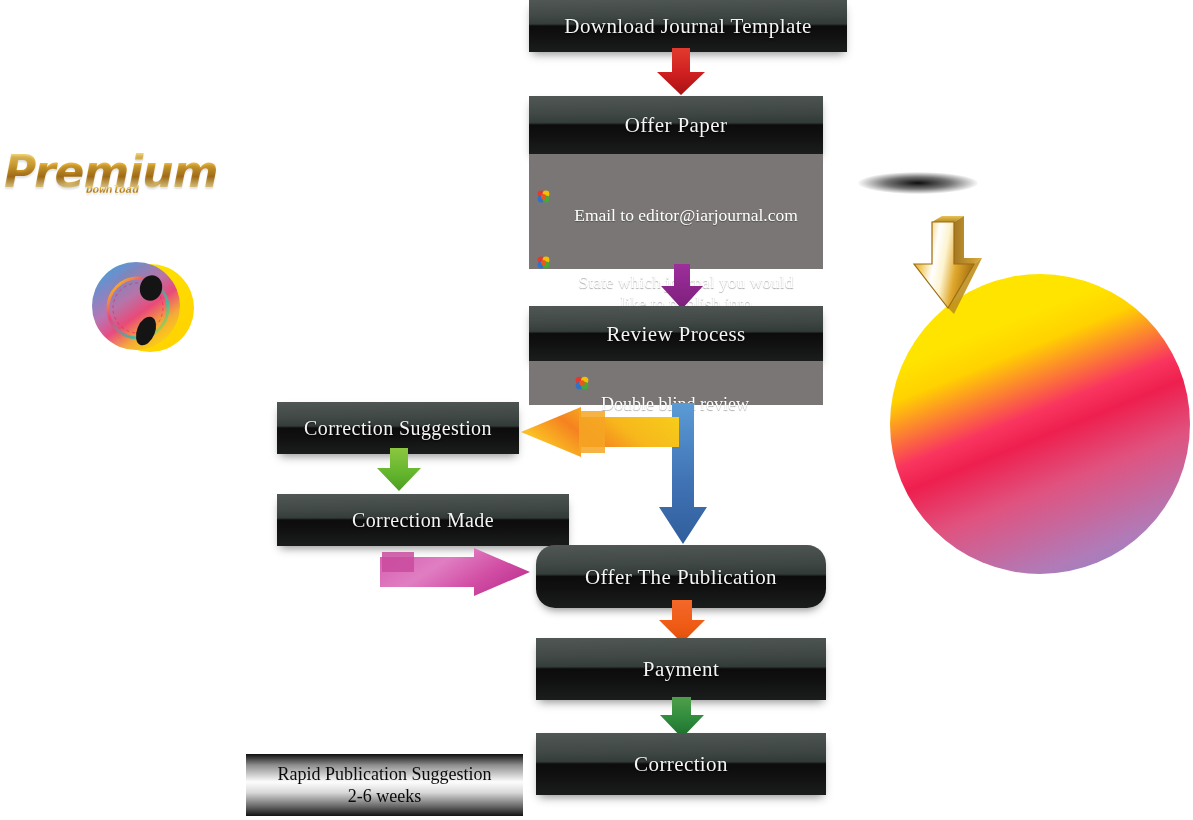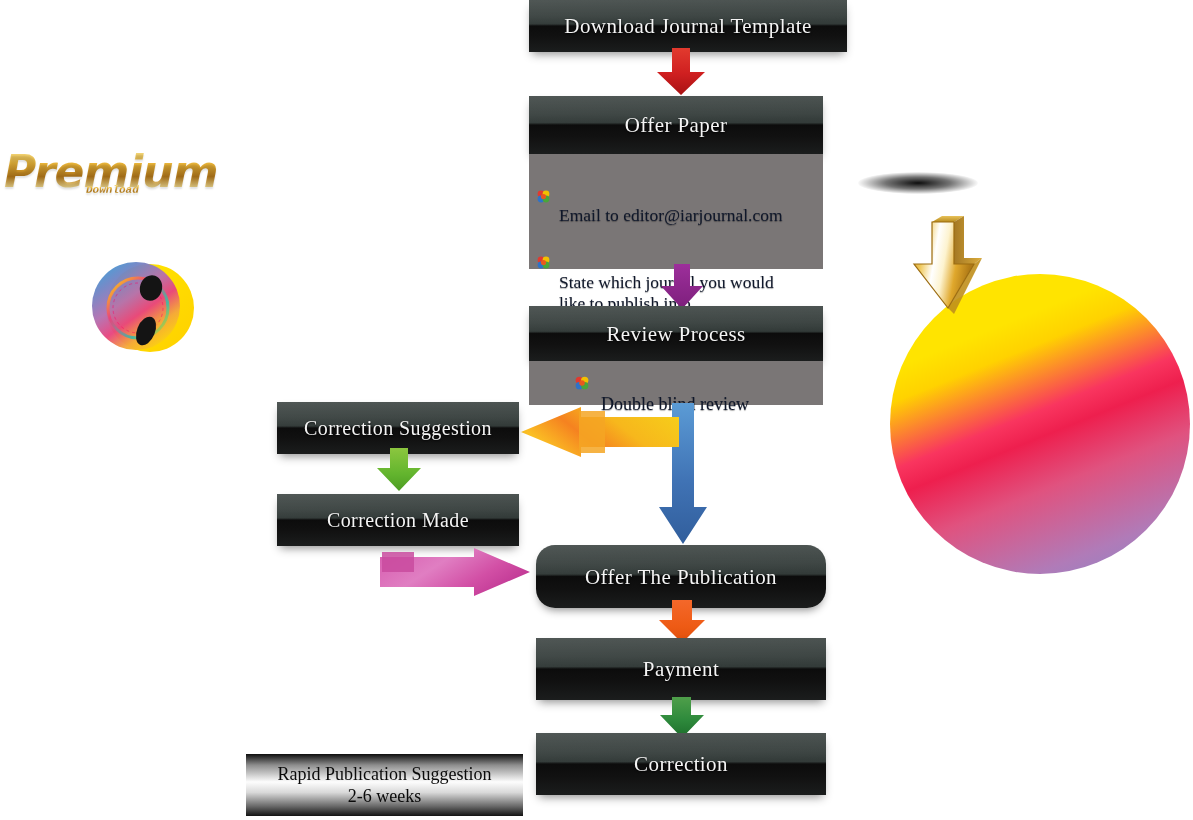--- a/index.html
+++ b/index.html
@@ -30,22 +30,23 @@
     text-align:center;color:#f4f4f4;
     font-family:"Liberation Serif", serif;
     font-size:21px;letter-spacing:.4px;white-space:nowrap;
     text-shadow:0 1px 2px rgba(0,0,0,.85);
     z-index:2;
   }
 
   
   .graybody{
     position:absolute;background:#7a7676;
-    color:#0f172a;
+    color:#ffffff;
     font-family:"Liberation Serif", serif;
+    text-align:center;
   }
   .bul{
     position:relative;padding-left:22px;font-size:17.5px;line-height:21.5px;
     white-space:pre-line;text-shadow:0 1px 1px rgba(0,0,0,.35);
   }
   .flower{
     position:absolute;left:0;top:3px;width:13px;height:13px;
   }
 
   
@@ -246,21 +247,21 @@
           <linearGradient id="ar_grn" x1="0" y1="0" x2="0" y2="1">
         <stop offset="0%" stop-color="#8cc63f"></stop>
             <stop offset="60%" stop-color="#63b52e"></stop>
             <stop offset="100%" stop-color="#4d9c23"></stop>
       </linearGradient>
         </defs>
       <path d="M15 0 H33 V20 H46 L24 43 L2 20 H15 Z" fill="url(#ar_grn)"></path>
     </svg>
   </div>
 
-  <div class="dkbox" style="left:277px;top:494px;width:242px;height:52px;">
+  <div class="dkbox" style="left:277px;top:494px;width:292px;height:52px;">
     <div class="lbl" style="font-size:20px;">Correction Made</div>
   </div>
 
   <div class="arrow" style="left:380px;top:546px;width:152px;height:52px;">
     <svg width="152" height="52" viewBox="0 0 152 52">
       <defs>
           <linearGradient id="ar_pnk" x1="0" y1="0" x2="1" y2="0.5">
         <stop offset="0%" stop-color="#d65aae"></stop>
             <stop offset="45%" stop-color="#e07ec2"></stop>
         <stop offset="78%" stop-color="#d24fa5"></stop>

